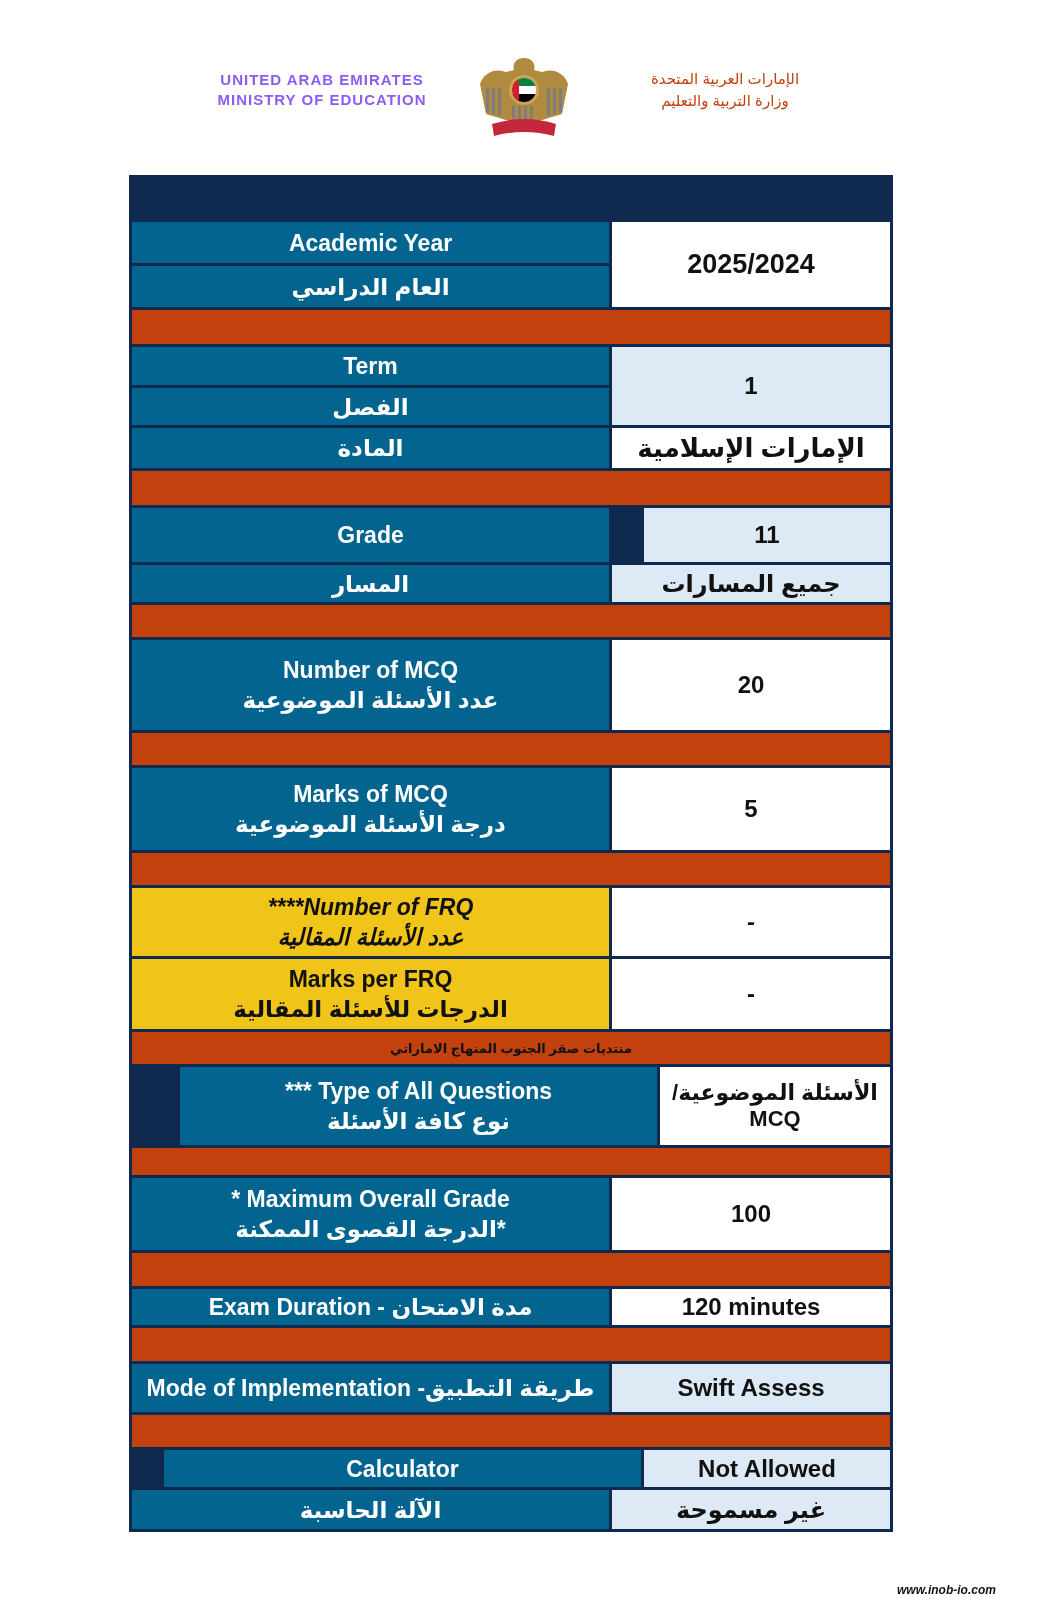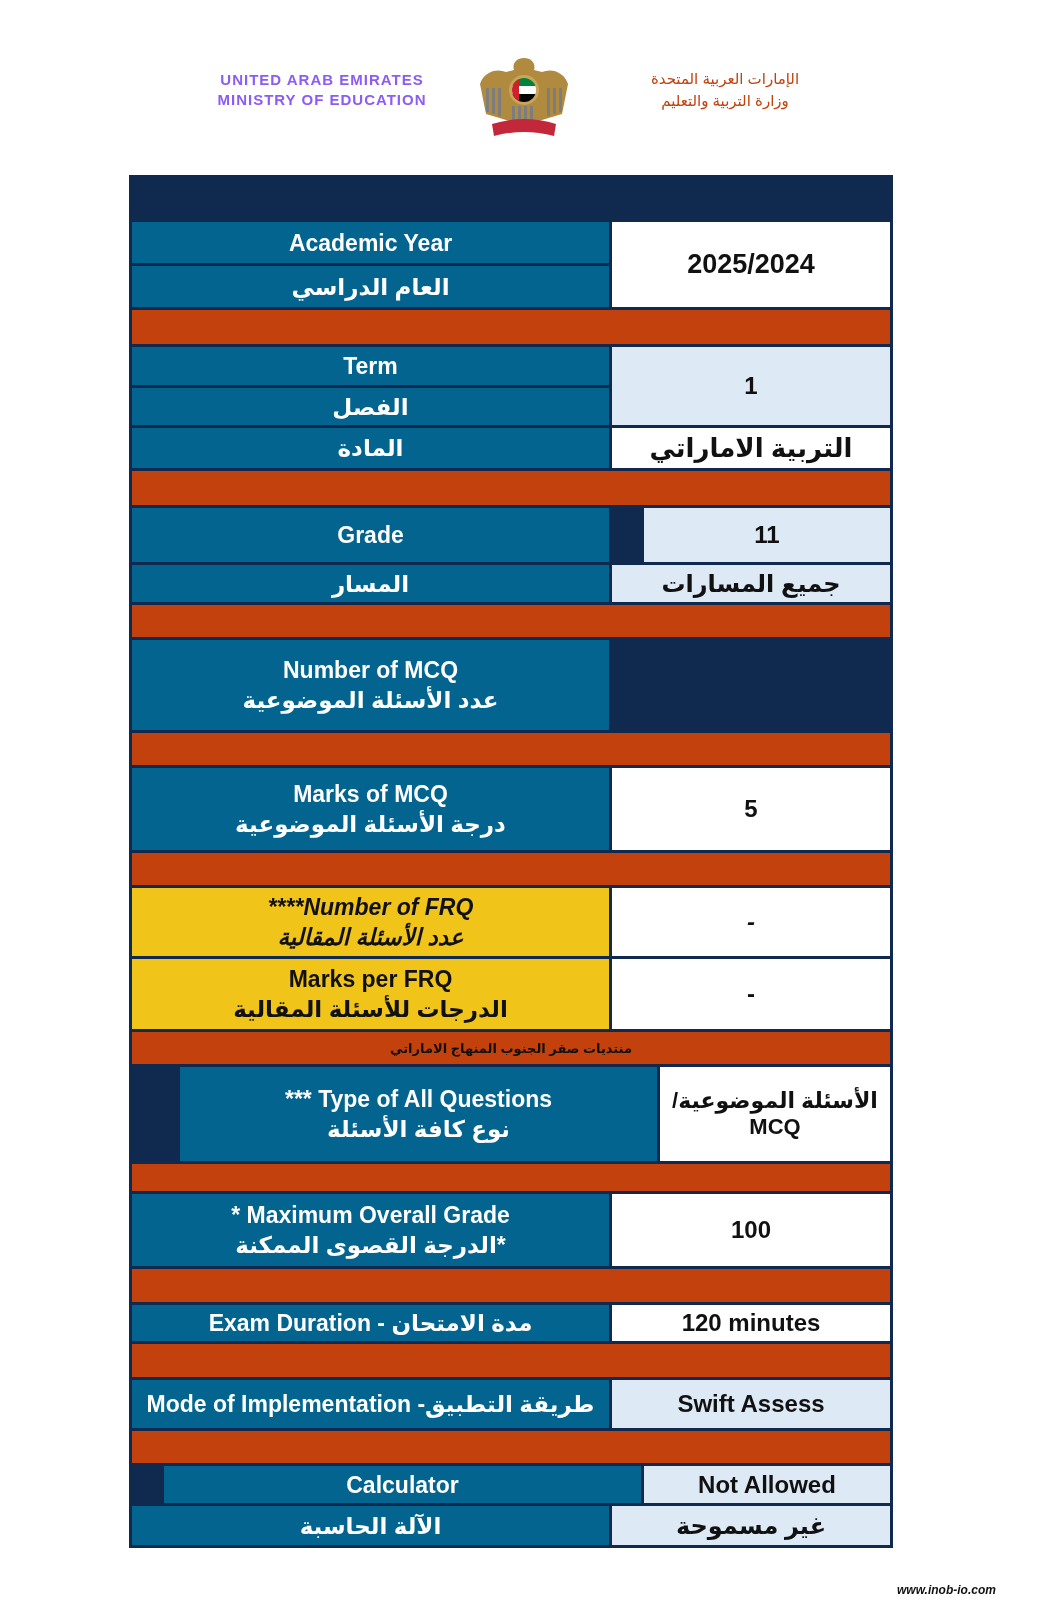--- a/index.html
+++ b/index.html
@@ -84,39 +84,40 @@
           <span>Term</span>
         </div>
       <div class="sub" style="height:37px;">
           <span class="rtl">الفصل</span>
         </div>
     </div>
     <div class="val light">1</div>
   </div>
   <div class="row" style="height:43px; border-top:3px solid #10294f;">
     <div class="lbl rtl">المادة</div>
-    <div class="val rtl" style="font-size:26px;">التربية الاماراتي</div>
+    <div class="val rtl" style="font-size:26px;">الإمارات الإسلامية</div>
   </div>
   <div class="gap" style="height:40px;"></div>
 
   <div class="row" style="height:54px;gap:32px;">
     <div class="lbl">Grade</div>
     <div class="val light">11</div>
   </div>
   <div class="row" style="height:40px; border-top:3px solid #10294f;">
     <div class="lbl rtl">المسار</div>
     <div class="val light rtl">جميع المسارات</div>
   </div>
   <div class="gap" style="height:38px;"></div>
 
   <div class="row" style="height:90px;">
     <div class="lbl">
       <span>Number of MCQ</span>
       <span class="rtl">عدد الأسئلة الموضوعية</span>
     </div>
+    <div class="val">20</div>
   </div>
   <div class="gap" style="height:38px;"></div>
 
   <div class="row" style="height:82px;">
     <div class="lbl">
       <span>Marks of MCQ</span>
       <span class="rtl">درجة الأسئلة الموضوعية</span>
     </div>
     <div class="val">5</div>
   </div>
@@ -131,21 +132,21 @@
   </div>
   <div class="row" style="height:73px; border-top:3px solid #10294f;">
     <div class="lbl yellow">
       <span>Marks per FRQ</span>
       <span class="rtl">الدرجات للأسئلة المقالية</span>
     </div>
     <div class="val">-</div>
   </div>
   <div class="gap" style="height:38px;">منتديات صقر الجنوب المنهاج الاماراتي</div>
 
-  <div class="row" style="height:94px;padding-left:48px;">
+  <div class="row" style="height:78px;padding-left:48px;">
     <div class="lbl">
       <span>*** Type of All Questions</span>
       <span class="rtl">نوع كافة الأسئلة</span>
     </div>
     <div class="val rtl" style="font-size:22px;">الأسئلة الموضوعية/ MCQ</div>
   </div>
   <div class="gap" style="height:33px;"></div>
 
   <div class="row" style="height:72px;">
     <div class="lbl">

